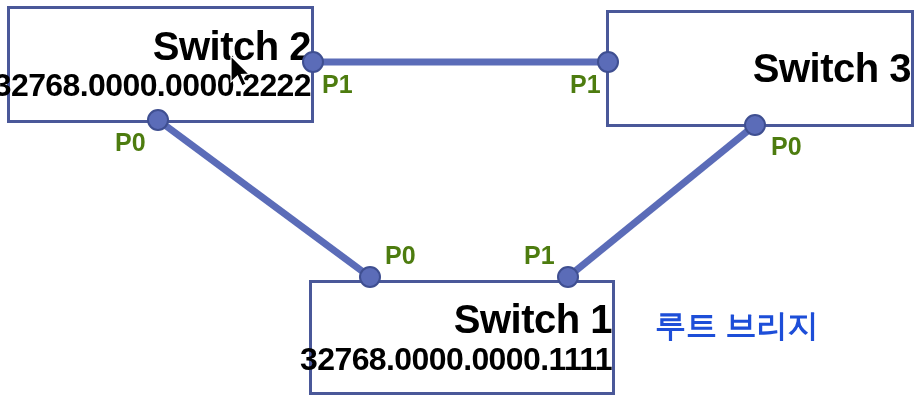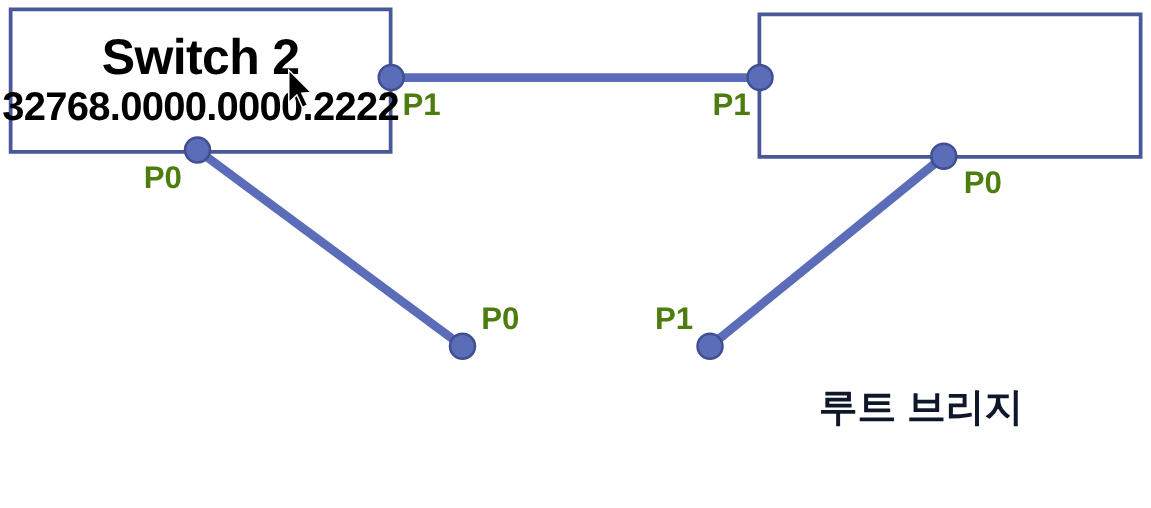--- a/index.html
+++ b/index.html
@@ -22,21 +22,21 @@
     width: 921px;
     height: 406px;
   }
   .switch-box {
     position: absolute;
     box-sizing: border-box;
     border: 3px solid #4a5899;
     background: #ffffff;
     display: flex;
     flex-direction: column;
-    align-items: center;
+    align-items: flex-end;
     justify-content: center;
   }
   .switch-title {
     font-size: 40px;
     font-weight: bold;
     color: #000000;
     line-height: 1.04;
     letter-spacing: -0.5px;
     white-space: nowrap;
   }
@@ -70,21 +70,21 @@
     font-size: 25px;
     font-weight: bold;
     color: #4d7c0f;
     white-space: nowrap;
     line-height: 1;
   }
   .note-text {
     position: absolute;
     font-size: 31px;
     font-weight: bold;
-    color: #0f172a;
+    color: #1d4ed8;
     white-space: nowrap;
     line-height: 1;
   }
   #cursor {
     position: absolute;
     left: 230px;
     top: 55px;
     width: 22px;
     height: 34px;
   }
@@ -99,22 +99,27 @@
     <line x1="158" y1="120" x2="370" y2="277" stroke="#5b6cb8" stroke-width="7"></line>
     <line x1="755" y1="125" x2="568" y2="277" stroke="#5b6cb8" stroke-width="7"></line>
   </svg>
 
   <div class="switch-box" id="sw2">
     <div class="switch-title">Switch 2</div>
     <div class="switch-id">32768.0000.0000.2222</div>
   </div>
 
   <div class="switch-box" id="sw3">
+    <div class="switch-title">Switch 3</div>
   </div>
 
+  <div class="switch-box" id="sw1">
+    <div class="switch-title">Switch 1</div>
+    <div class="switch-id">32768.0000.0000.1111</div>
+  </div>
 
   <div class="port-node" style="left:313px; top:62px;"></div>
   <div class="port-label" style="left:322px; top:72px;">P1</div>
 
   <div class="port-node" style="left:158px; top:120px;"></div>
   <div class="port-label" style="left:115px; top:130px;">P0</div>
 
   <div class="port-node" style="left:608px; top:62px;"></div>
   <div class="port-label" style="left:570px; top:72px;">P1</div>
 

